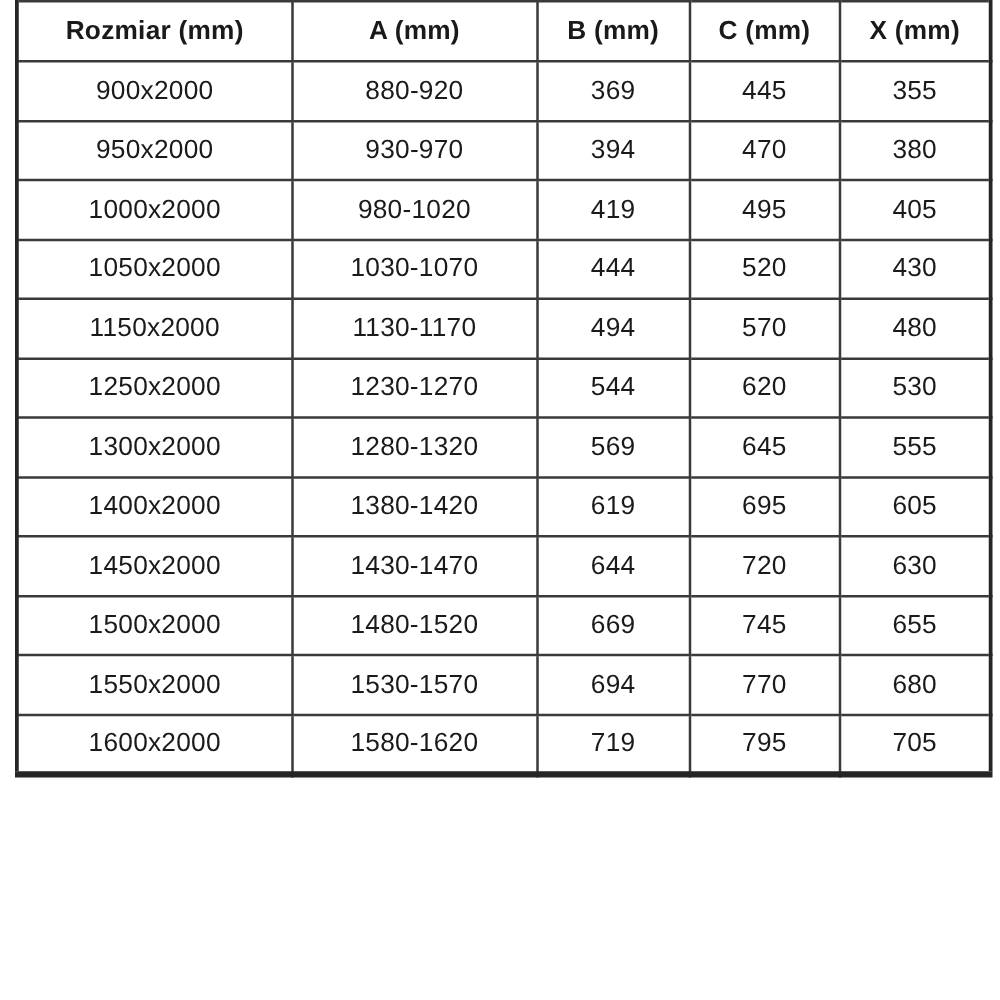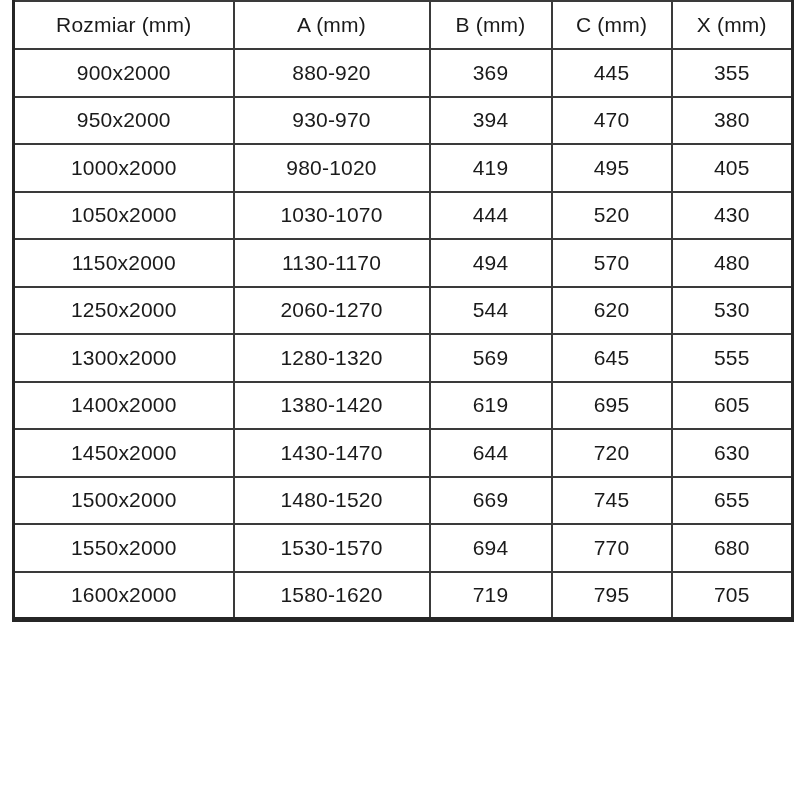--- a/index.html
+++ b/index.html
@@ -45,21 +45,21 @@
     vertical-align: middle;
     color: var(--text-color);
     padding: 0;
     font-size: 21px;
     letter-spacing: 0.2px;
     white-space: nowrap;
     overflow: hidden;
   }
   table.size-table thead th {
     height: 48px;
-    font-weight: normal;
+    font-weight: bold;
   }
   table.size-table tbody td {
     height: 47.5px;
     font-weight: normal;
   }
 </style>
 </head>
 <body>
 
 <div class="page">
@@ -112,21 +112,21 @@
           </tr>
           <tr>
             <td>1150x2000</td>
             <td>1130-1170</td>
             <td>494</td>
             <td>570</td>
             <td>480</td>
           </tr>
           <tr>
             <td>1250x2000</td>
-            <td>2060-1270</td>
+            <td>1230-1270</td>
             <td>544</td>
             <td>620</td>
             <td>530</td>
           </tr>
           <tr>
             <td>1300x2000</td>
             <td>1280-1320</td>
             <td>569</td>
             <td>645</td>
             <td>555</td>

